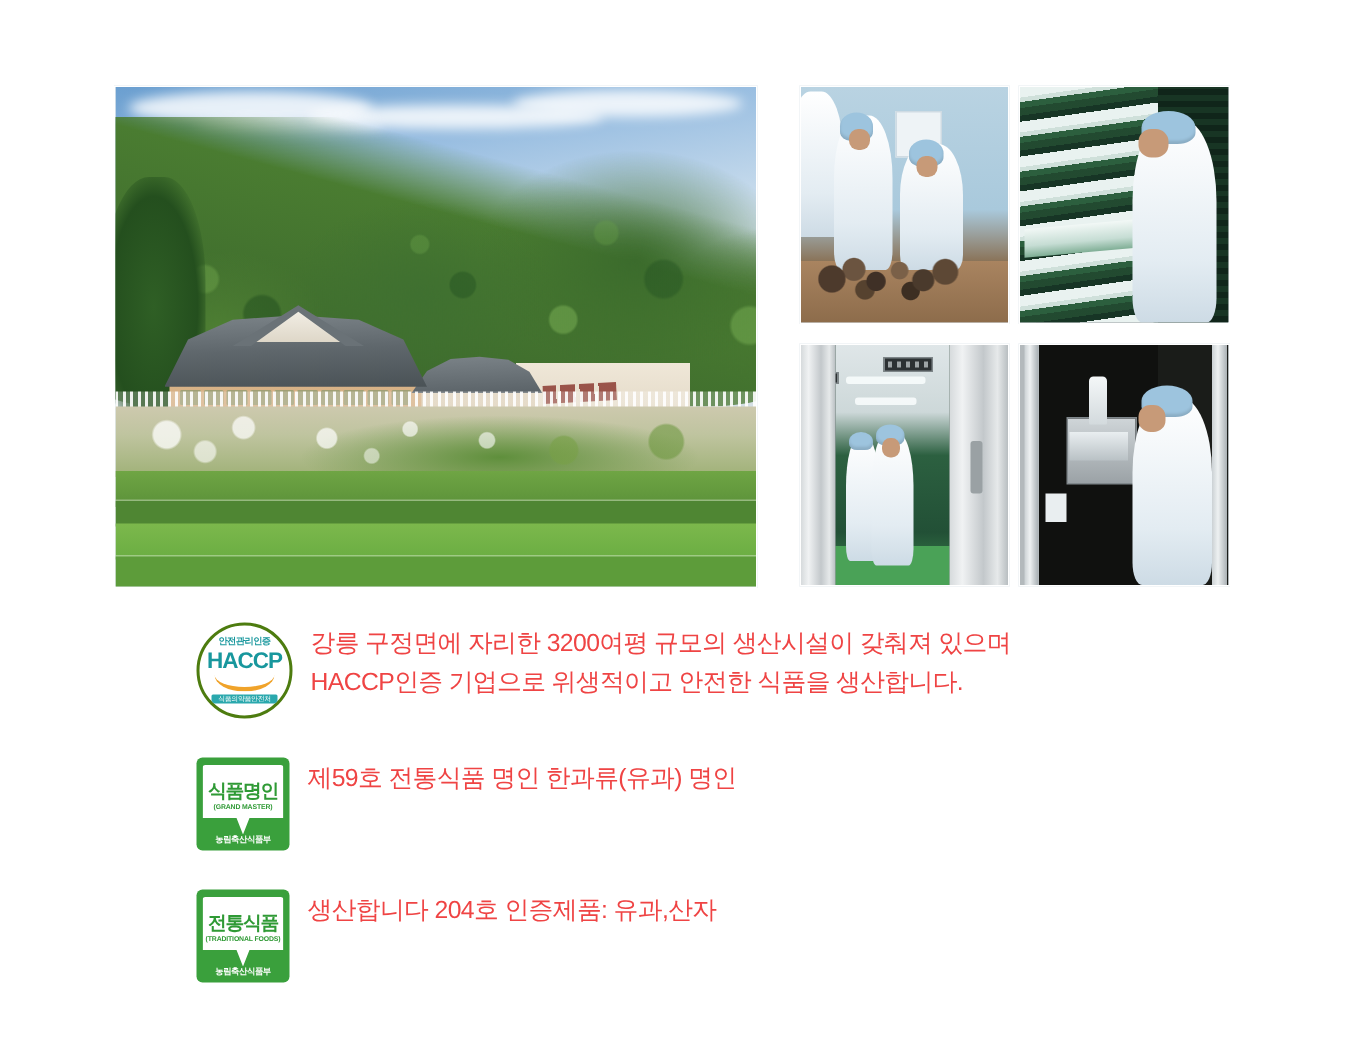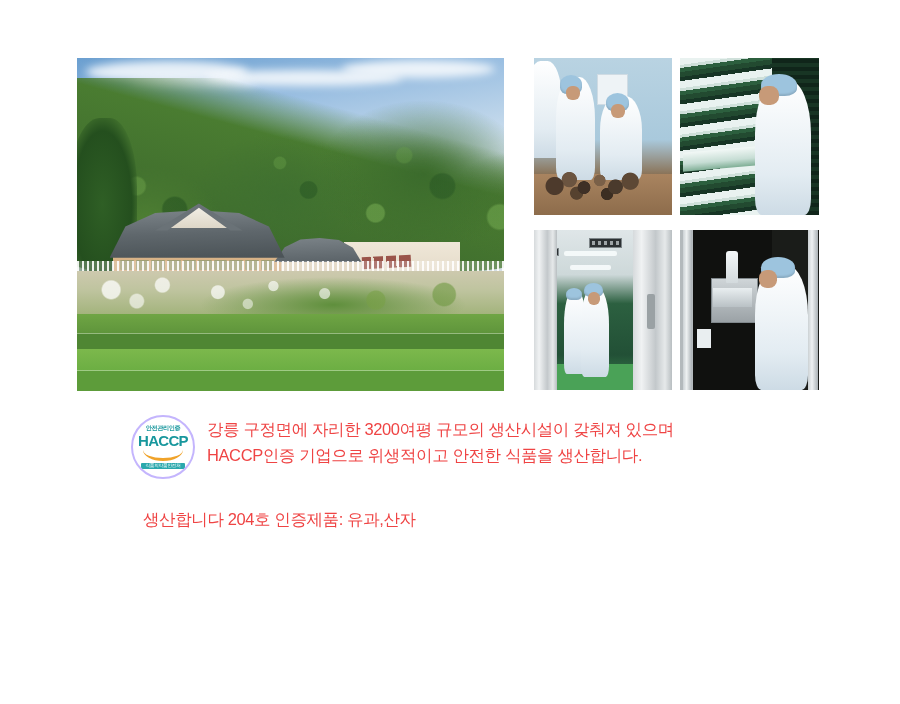--- a/index.html
+++ b/index.html
@@ -259,21 +259,21 @@
     letter-spacing: -0.4px;
     white-space: pre-line;
     padding-top: 1px;
   }
 
   
   .badge-haccp {
     width: 64px; height: 64px; flex: 0 0 64px;
     border-radius: 50%;
     background: #ffffff;
-    border: 2px solid #c4b5fd;
+    border: 2px solid #4d7c0f;
     display: flex; flex-direction: column;
     align-items: center; justify-content: center;
     position: relative; overflow: hidden;
   }
   .haccp-top {
     font-size: 6.2px; color: #18979d; letter-spacing: -0.4px;
     font-weight: bold; line-height: 1;
   }
   .haccp-main {
     font-size: 15px; font-weight: bold; color: #18979d;
@@ -451,19 +451,36 @@
       <div class="badge-haccp">
         <div class="haccp-top">안전관리인증</div>
         <div class="haccp-main">HACCP</div>
         <div class="haccp-swoosh"></div>
         <div class="haccp-bottom">식품의약품안전처</div>
       </div>
       <div class="cert-text">강릉 구정면에 자리한 3200여평 규모의 생산시설이 갖춰져 있으며
 HACCP인증 기업으로 위생적이고 안전한 식품을 생산합니다.</div>
     </div>
 
+    <div class="cert-row r2">
+      <div class="badge-green">
+        <div class="bg-inner">
+          <div class="bg-inner-title">식품명인</div>
+          <div class="bg-inner-sub">(GRAND MASTER)</div>
+        </div>
+        <div class="bg-foot">농림축산식품부</div>
+      </div>
+      <div class="cert-text">제59호 전통식품 명인 한과류(유과) 명인</div>
+    </div>
 
     <div class="cert-row r3">
+      <div class="badge-green">
+        <div class="bg-inner">
+          <div class="bg-inner-title">전통식품</div>
+          <div class="bg-inner-sub">(TRADITIONAL FOODS)</div>
+        </div>
+        <div class="bg-foot">농림축산식품부</div>
+      </div>
       <div class="cert-text">생산합니다 204호 인증제품: 유과,산자</div>
     </div>
 
   </div>
 </div>
 
 </body></html>

